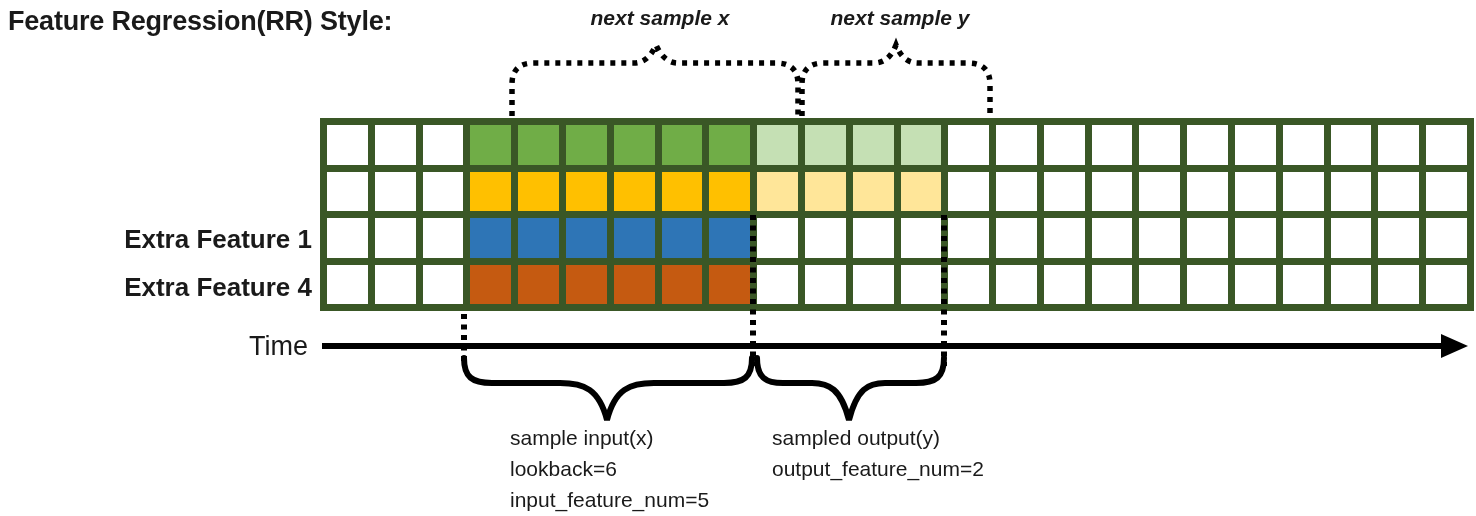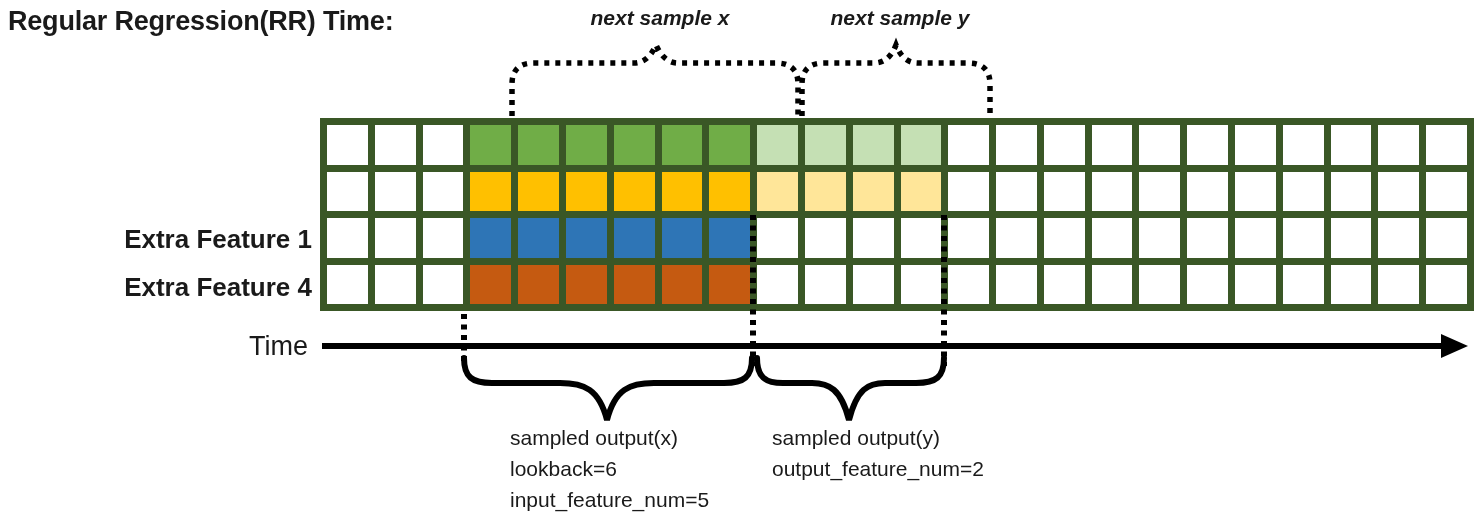--- a/index.html
+++ b/index.html
@@ -34,21 +34,21 @@
     position:absolute;top:422px;font-size:21px;font-weight:500;line-height:31px;white-space:nowrap;
   }
   .param-block.input{left:510px;}
   .param-block.output{left:772px;}
 </style>
 </head>
 <body>
 
 <div class="canvas">
 
-  <div class="title">Regular Regression(RR) Time:</div>
+  <div class="title">Feature Regression(RR) Style:</div>
 
   <div class="next-label x">next sample x</div>
   <div class="next-label y">next sample y</div>
 
   <div></div>
 
     <div class="row-label" style="top: 214.5px;">Extra Feature 1</div>
     <div class="row-label" style="top: 262.75px;">Extra Feature 4</div>
     <div class="grid" style="background: rgb(58, 87, 38);">
       <div class="cell" style="background: rgb(255, 255, 255);"></div>
@@ -163,21 +163,21 @@
     <polygon points="1441,334 1441,358 1468,346" fill="#000000"></polygon>
 
     <path d="M 464 358 C 464 377 472 383 492 383 L 560 383 C 584 383 599 389 607 420 C 615 389 630 383 654 383 L 724 383 C 744 383 752 377 752 358" fill="none" stroke="#000000" stroke-width="6" stroke-linecap="round"></path>
 
     <path d="M 757 358 C 757 377 765 383 783 383 L 812 383 C 829 383 841 389 849 420 C 857 389 868 383 885 383 L 916 383 C 936 383 944 377 944 358" fill="none" stroke="#000000" stroke-width="6" stroke-linecap="round"></path>
   </svg>
 
   <div class="time-label">Time</div>
 
   <div class="param-block input">
-    <div>sampled output(x)</div>
+    <div>sample input(x)</div>
     <div>lookback=6</div>
     <div>input_feature_num=5</div>
   </div>
 
   <div class="param-block output">
     <div>sampled output(y)</div>
     <div>output_feature_num=2</div>
   </div>
 
 </div>

